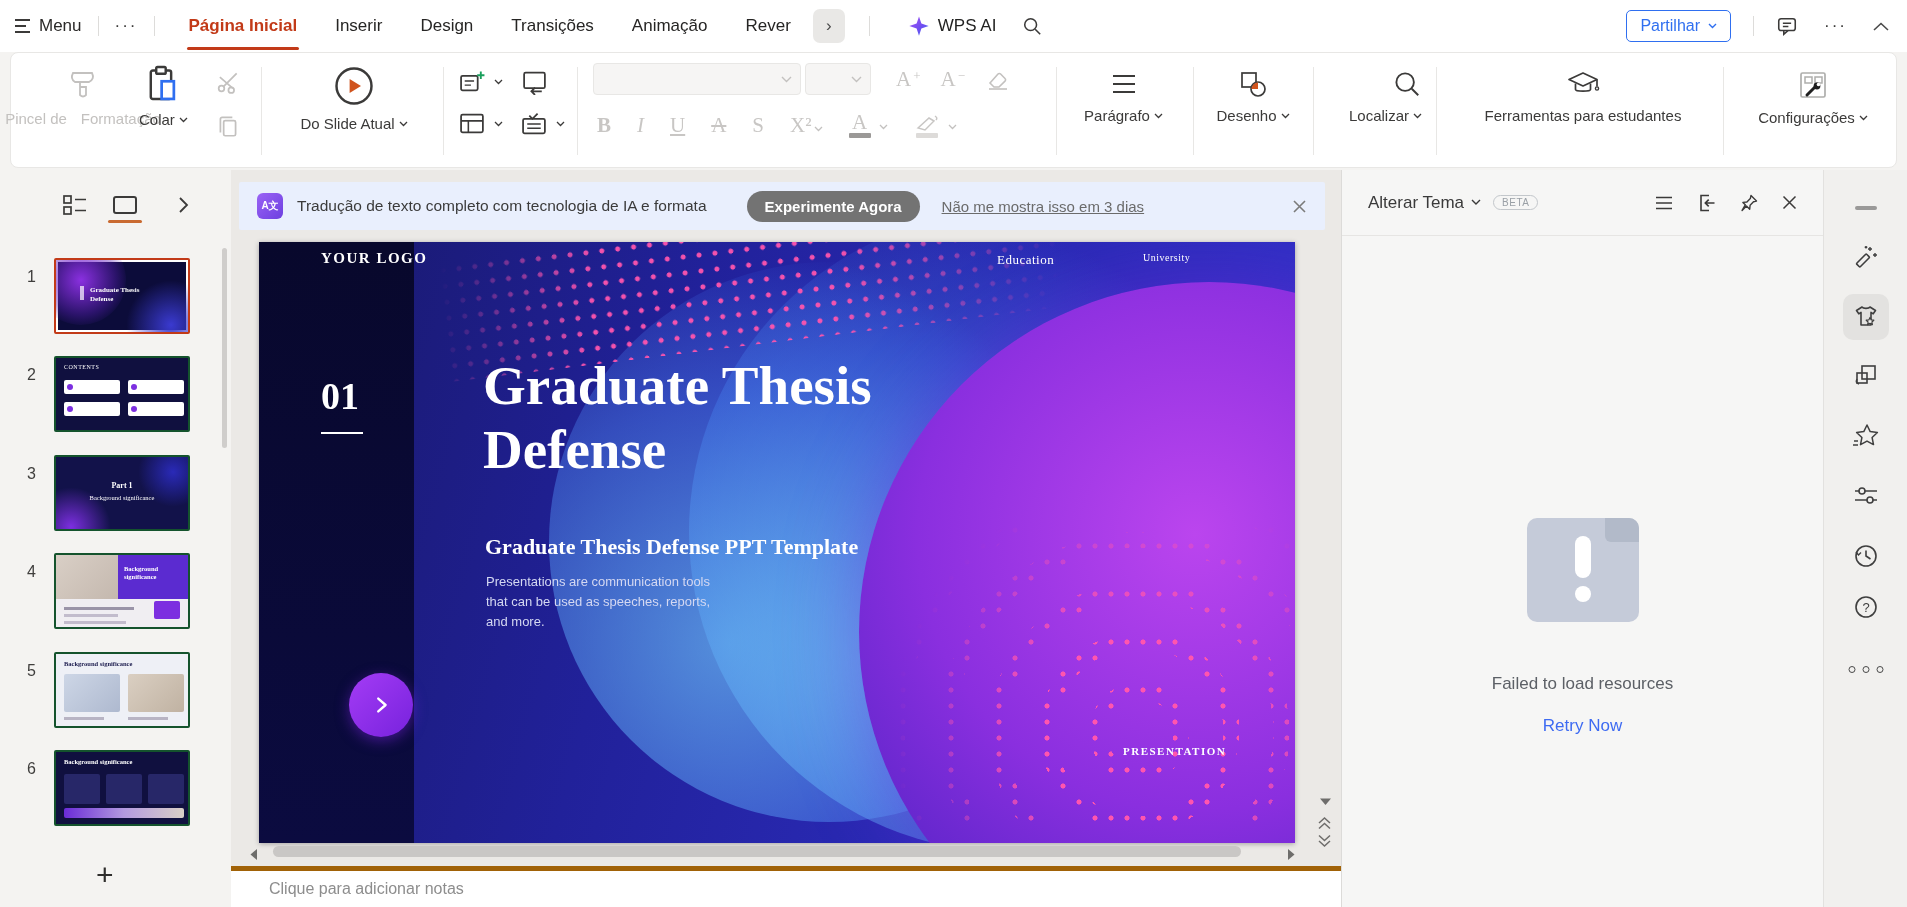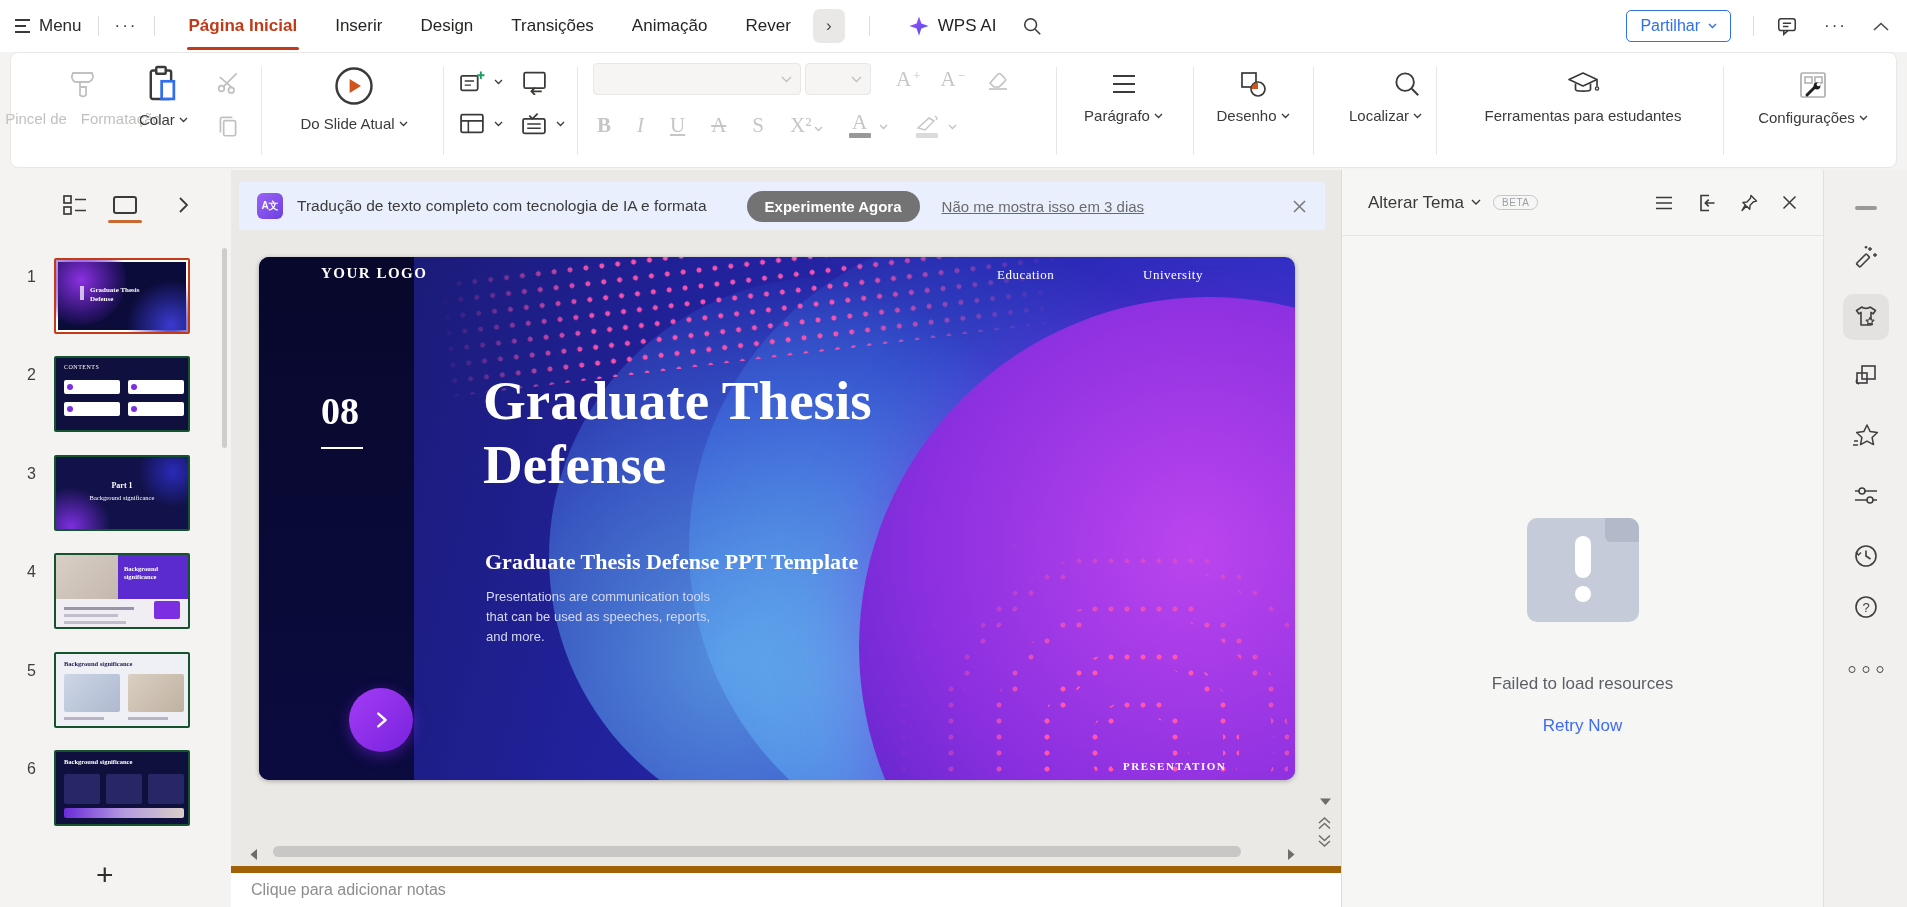--- a/index.html
+++ b/index.html
@@ -52,33 +52,33 @@
 
   
   .center { position:absolute; left:231px; top:170px; width:1110px; height:737px; background:#ebe9e6; }
   .banner { position:absolute; left:8px; top:12px; width:1086px; height:48px; background:#e9effd; border-radius:2px; display:flex; align-items:center; padding:0 18px; }
   .banner-icon { width:26px; height:26px; border-radius:6px; background:linear-gradient(135deg,#9a63f5,#6d3fe0); color:#fff; font-size:10px; font-weight:bold; display:flex; align-items:center; justify-content:center; flex:none; }
   .banner-text { font-size:15.5px; color:#3b3b3b; margin-left:14px; }
   .banner-cta { margin-left:40px; background:#737373; color:#fff; font-size:15px; font-weight:bold; border:none; border-radius:16px; padding:7px 18px; cursor:pointer; white-space:nowrap; }
   .banner-dismiss { margin-left:22px; font-size:15px; color:#6b6b6b; text-decoration:underline; cursor:pointer; white-space:nowrap; }
   .banner-close { margin-left:auto; cursor:pointer; display:flex; }
 
-  .slide { position:absolute; left:28px; top:87px; width:1036px; height:523px; overflow:hidden; background:linear-gradient(105deg,#181868 0%,#21219a 38%,#2a2ab6 68%,#3333cd 100%); box-shadow:0 1px 5px rgba(0,0,0,.3);border-radius:10px; }
+  .slide { position:absolute; left:28px; top:72px; width:1036px; height:601px; overflow:hidden; background:linear-gradient(105deg,#181868 0%,#21219a 38%,#2a2ab6 68%,#3333cd 100%); box-shadow:0 1px 5px rgba(0,0,0,.3); }
   .sphere { position:absolute; border-radius:50%; }
   .dots { background-image:radial-gradient(#ff55ae 2.2px, transparent 2.9px); background-size:16px 16px; }
   .slide-strip { position:absolute; left:0; top:0; width:155px; height:100%; background:linear-gradient(180deg,#08082c 0%,#0b0b40 100%); }
   .s-serif { font-family:"Liberation Serif","DejaVu Serif",serif; color:#fff; position:absolute; }
   .play-btn { position:absolute; left:90px; top:431px; width:64px; height:64px; border-radius:50%; background:linear-gradient(135deg,#a43cf5,#7722dd); display:flex; align-items:center; justify-content:center; cursor:pointer; box-shadow:0 4px 14px rgba(122,34,221,.5); }
 
   .v-scroll-down { position:absolute; left:1088px; top:622px; cursor:pointer; }
   .nav-dbl { position:absolute; left:1086px; cursor:pointer; }
   .hscroll-left { position:absolute; left:18px; top:677px; cursor:pointer; }
   .hscroll-right { position:absolute; left:1056px; top:677px; cursor:pointer; }
   .hscroll-thumb { position:absolute; left:42px; top:676px; width:968px; height:11px; border-radius:6px; background:#c9c7c5; cursor:pointer; }
-  .notes { position:absolute; left:0; top:696px; width:1110px; height:41px; background:#fff; border-top:7px solid #a16207; display:flex; align-items:center; padding-left:20px; cursor:text; }
+  .notes { position:absolute; left:0; top:696px; width:1110px; height:41px; background:#fff; border-top:5px solid #a16207; display:flex; align-items:center; padding-left:38px; cursor:text; }
   .notes span { font-size:16px; color:#8d8d8d; }
 
   
   .right-panel { position:absolute; left:1341px; top:170px; width:482px; height:737px; background:#f6f6f5; border-left:1px solid #dcdbd9; }
   .rp-header { position:absolute; left:0; top:0; width:100%; height:66px; border-bottom:1px solid #e6e5e3; display:flex; align-items:center; padding:0 26px; }
   .rp-title { font-size:17px; color:#3a3a3a; display:flex; align-items:center; gap:7px; cursor:pointer; }
   .beta { font-size:10px; color:#9aa0a6; border:1px solid #c3c7cb; border-radius:9px; padding:1px 8px; letter-spacing:.5px; margin-left:12px; }
   .rp-icons { margin-left:auto; display:flex; align-items:center; gap:24px; }
   .rp-icons > span { cursor:pointer; display:flex; }
   .err-icon { position:absolute; left:185px; top:348px; width:112px; height:104px; background:#c5cbd9; border-radius:10px; }
@@ -515,23 +515,23 @@
       <div class="dots" style="position:absolute; left:180px; top:-18px; width:640px; height:120px; transform:rotate(-7deg); opacity:.95; -webkit-mask-image:linear-gradient(100deg, transparent 1%, #000 25%, #000 62%, transparent 96%); mask-image:linear-gradient(100deg, transparent 1%, #000 25%, #000 62%, transparent 96%);"></div>
 
       <div style="position:absolute; left:620px; top:280px; width:420px; height:300px; -webkit-mask-image:radial-gradient(circle at 62% 70%, black 30%, transparent 74%); mask-image:radial-gradient(circle at 62% 70%, black 30%, transparent 74%);">
         <div class="dots" style="width:100%; height:100%; -webkit-mask-image:repeating-radial-gradient(circle at 62% 70%, transparent 0 34px, #000 34px 50px); mask-image:repeating-radial-gradient(circle at 62% 70%, transparent 0 34px, #000 34px 50px);"></div>
       </div>
 
       <div class="slide-strip"></div>
 
       <span class="s-serif" style="left:62px; top:8px; font-size:15px; letter-spacing:1.5px; font-weight:bold;">YOUR LOGO</span>
       <span class="s-serif" style="left:738px; top:10px; font-size:13px; letter-spacing:.5px;">Education</span>
-      <span class="s-serif" style="left:884px; top:10px; font-size:13px; letter-spacing:.5px;">University</span>
-
-      <span class="s-serif" style="left:62px; top:132px; font-size:38px; font-weight:bold;">08</span>
+      <span class="s-serif" style="left:884px; top:10px; font-size:10px; letter-spacing:.5px;">University</span>
+
+      <span class="s-serif" style="left:62px; top:132px; font-size:38px; font-weight:bold;">01</span>
       <div style="position:absolute; left:62px; top:190px; width:42px; height:2px; background:#fff;"></div>
 
       <div class="s-serif" style="left:224px; top:112px; font-size:55px; font-weight:bold; line-height:1.17;">
         <div>Graduate Thesis</div>
         <div>Defense</div>
       </div>
 
       <span class="s-serif" style="left:226px; top:292px; font-size:22px; font-weight:bold;">Graduate Thesis Defense PPT Template</span>
 
       <div style="position:absolute; left:227px; top:330px; width:238px; font-size:13px; line-height:1.55; color:#d4d8f2; font-family:'Liberation Sans','DejaVu Sans',sans-serif;">Presentations are communication tools that can be used as speeches, reports, and more.</div>

